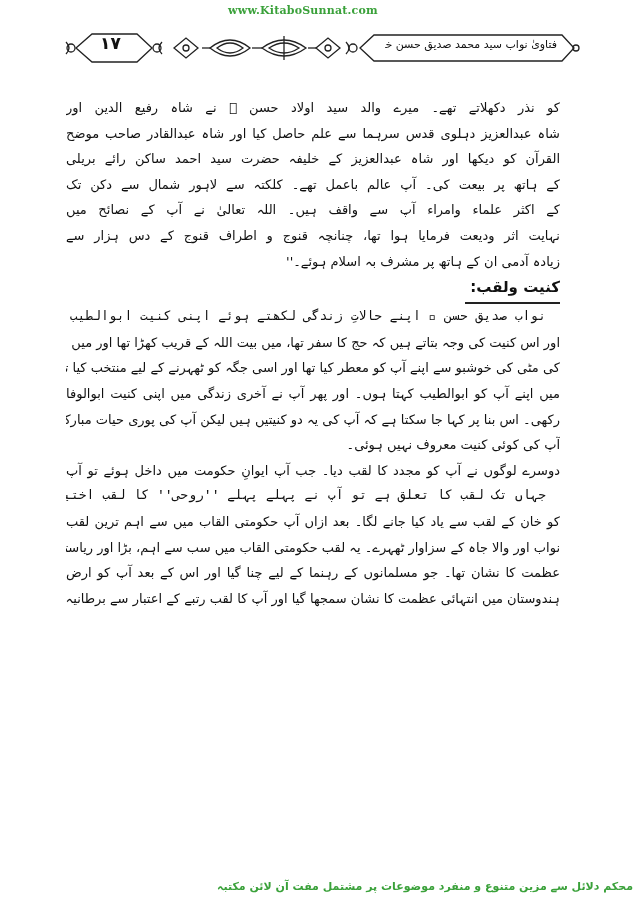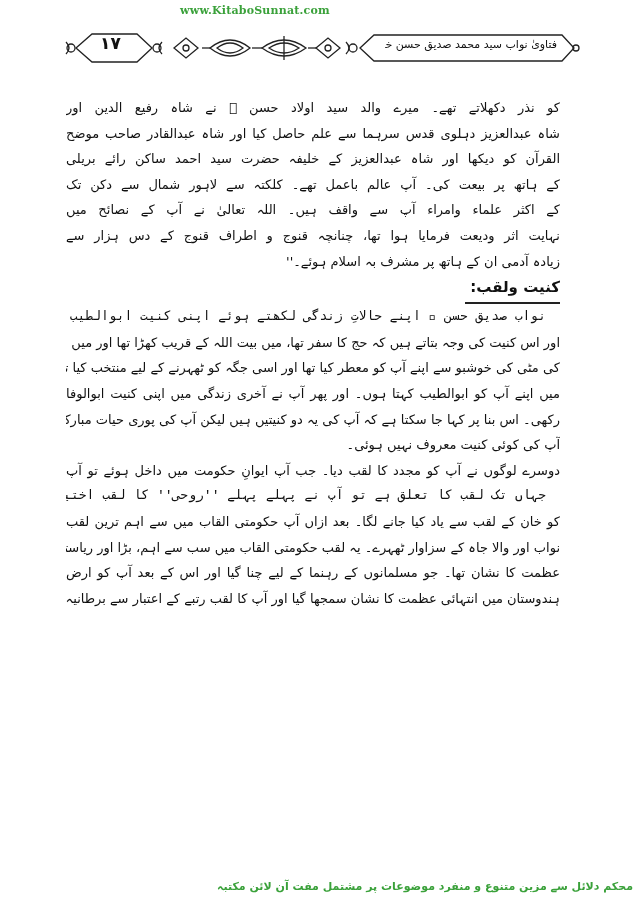--- a/index.html
+++ b/index.html
@@ -1,19 +1,19 @@
 <!DOCTYPE html>
 <html><head>
 <meta charset="utf-8">
 <style>
   html, body { margin:0; padding:0; background:#ffffff; }
   body { width:633px; height:900px; position:relative; overflow:hidden;
          font-family:"DejaVu Sans", sans-serif; color:#111; }
   .site-url { position:absolute; top:4px; left:0; width:510px; text-align:center;
-              font-family:"DejaVu Serif", serif; font-weight:bold; font-size:11px; color:#3aa13a; letter-spacing:0.2px; }
+              font-family:"DejaVu Serif", serif; font-weight:bold; font-size:11px; color:#3aa13a; letter-spacing:0.2px;padding-left:48px; }
   .header-band { position:absolute; top:28px; left:62px; width:518px; height:40px; }
   .header-band svg { width:100%; height:100%; display:block; }
   .page-number { position:absolute; top:33px; left:100px; width:50px; text-align:left;
                  font-size:17px; font-weight:bold; direction:rtl; }
   .running-title { position:absolute; top:38px; left:385px; width:172px; text-align:center;
                    font-size:11px; direction:rtl; white-space:nowrap; overflow:hidden; }
   .content { position:absolute; top:95px; left:66px; width:494px; direction:rtl;
              font-family:"DejaVu Sans", sans-serif; font-size:13px; }
   .line { height:25.6px; line-height:25.6px; white-space:nowrap; overflow:hidden;
           text-align:justify; text-align-last:justify; }

